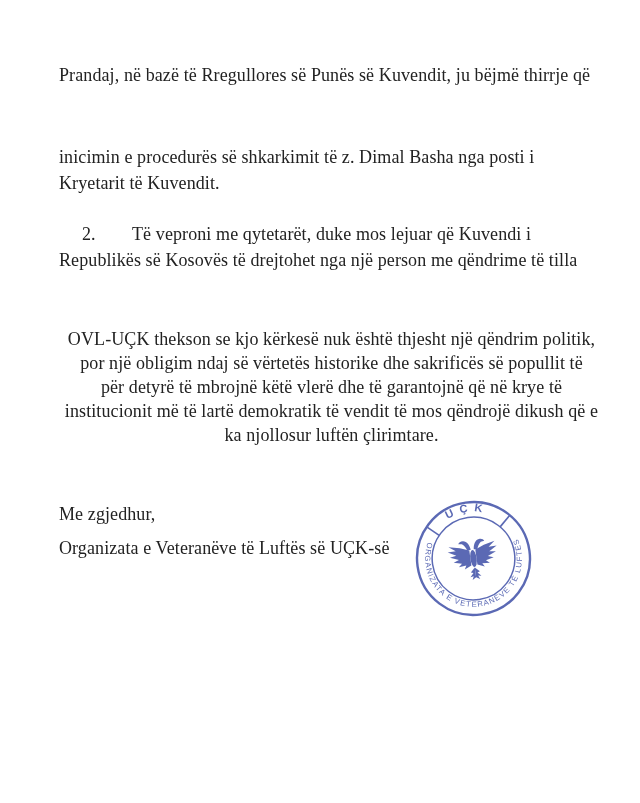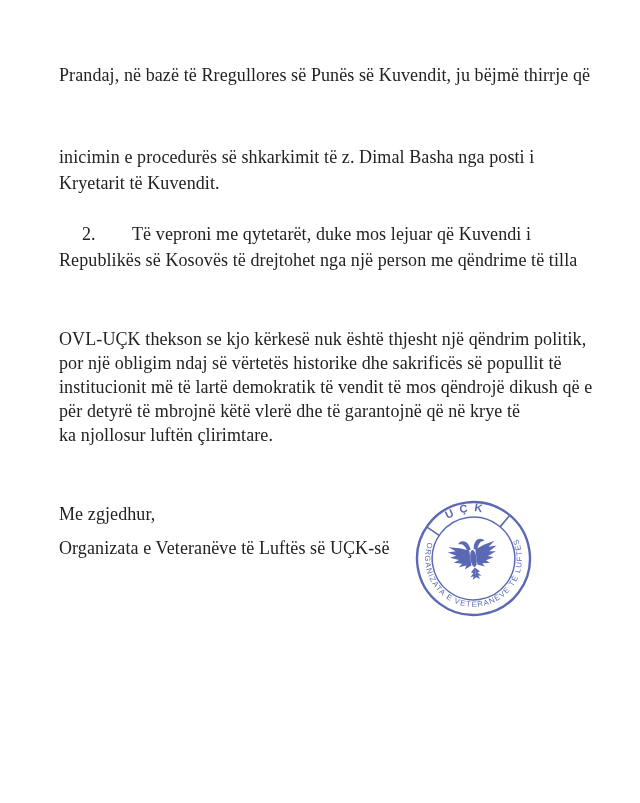--- a/index.html
+++ b/index.html
@@ -14,21 +14,21 @@
     overflow: hidden;
   }
   .block { position: absolute; left: 50px; width: 545px; margin-left: 9px; }
   .line {
     white-space: nowrap;
     font-size: 18px;
     line-height: 26px;
     letter-spacing: 0.1px;
   }
   .intro .line { line-height: 27px; }
-  .body-par .line { line-height: 24px; }
+  .body-par .line { line-height: 24px; text-align: center; }
   .list-item .num {
     display: inline-block;
     margin-left: 23px;
     width: 50px;
   }
   .closing-block .line, .signature-block .line { line-height: 24px; }
   .stamp-wrap {
     position: absolute;
     left: 413px;
     top: 498px;
@@ -52,22 +52,22 @@
   </div>
 
   <div class="block list-item" style="top:221px;">
     <div class="line"><span class="num">2.</span><span>Të veproni me qytetarët, duke mos lejuar që Kuvendi i</span></div>
     <div class="line">Republikës së Kosovës të drejtohet nga një person me qëndrime të tilla</div>
   </div>
 
   <div class="block body-par" style="top:327px;">
     <div class="line">OVL-UÇK thekson se kjo kërkesë nuk është thjesht një qëndrim politik,</div>
     <div class="line">por një obligim ndaj së vërtetës historike dhe sakrificës së popullit të</div>
+    <div class="line">për detyrë të mbrojnë këtë vlerë dhe të garantojnë që në krye të</div>
     <div class="line">institucionit më të lartë demokratik të vendit të mos qëndrojë dikush që e</div>
-    <div class="line">për detyrë të mbrojnë këtë vlerë dhe të garantojnë që në krye të</div>
     <div class="line">ka njollosur luftën çlirimtare.</div>
   </div>
 
   <div class="block closing-block" style="top:502px;">
     <div class="line">Me zgjedhur,</div>
   </div>
 
   <div class="block signature-block" style="top:536px;">
     <div class="line">Organizata e Veteranëve të Luftës së UÇK-së</div>
   </div>

